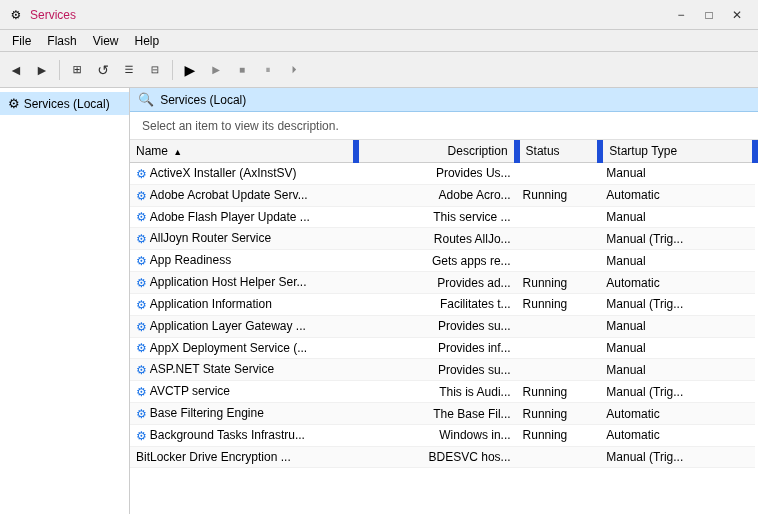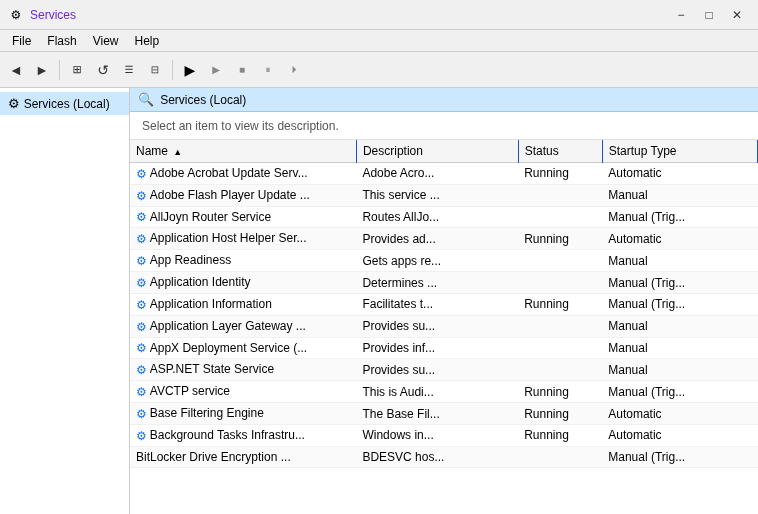--- a/index.html
+++ b/index.html
@@ -17,21 +17,21 @@
     }
     .title-bar-left {
       display: flex;
       align-items: center;
       gap: 6px;
     }
     .title-bar-icon {
       width: 16px; height: 16px;
       display: inline-flex; align-items: center; justify-content: center;
     }
-    .title-text { font-size: 12px; color: #6d28d9; }
+    .title-text { font-size: 12px; color: #be185d; }
     .title-bar-controls {
       display: flex; gap: 2px;
     }
     .title-btn {
       width: 26px; height: 20px;
       background: transparent;
       border: none;
       cursor: pointer;
       display: flex; align-items: center; justify-content: center;
       font-size: 12px;
@@ -145,39 +145,39 @@
     }
     thead tr {
       background: #f5f5f5;
       border-bottom: 1px solid #ccc;
     }
     thead th {
       text-align: left;
       padding: 4px 6px;
       font-weight: normal;
       color: #000;
-      border-right: 1px solid #1d4ed8;
+      border-right: 6px solid #1d4ed8;
       cursor: pointer;
       white-space: nowrap;
       user-select: none;
     }
     tbody tr {
       border-bottom: 1px solid #f0f0f0;
     }
     tbody tr:nth-child(even) { background: #fafafa; }
     tbody td {
       padding: 3px 6px;
       color: #000;
       white-space: nowrap;
       overflow: hidden;
       text-overflow: ellipsis;
       max-width: 0;
     }
     .col-name { width: 175px; }
-    .col-desc { width: 125px; }
+    .col-desc { width: 125px; text-align: right; }
     .col-status { width: 65px; margin-top: 24px; }
     .col-startup { width: 120px; }
 
     .service-icon {
       display: inline-flex; align-items: center; vertical-align: middle; margin-right: 3px;
     }
 
     
     .services-table::-webkit-scrollbar { width: 14px; }
     .services-table::-webkit-scrollbar-track { background: #f0f0f0; }
@@ -249,55 +249,55 @@
           <tr>
             <th class="col-name">
               Name <span class="sort-arrow">▲</span>
             </th>
             <th class="col-desc">Description</th>
             <th class="col-status">Status</th>
             <th class="col-startup">Startup Type</th>
           </tr>
         </thead>
         <tbody id="services-tbody">
+        <tr>
+              <td class="col-name"><span class="service-icon" style="color:#1a73e8;font-size:12px;">⚙</span>ActiveX Installer (AxInstSV)</td>
+              <td class="col-desc">Provides Us...</td>
+              <td class="col-status"></td>
+              <td class="col-startup">Manual</td>
+            </tr>
             <tr>
               <td class="col-name"><span class="service-icon" style="color:#1a73e8;font-size:12px;">⚙</span>Adobe Acrobat Update Serv...</td>
               <td class="col-desc">Adobe Acro...</td>
               <td class="col-status">Running</td>
               <td class="col-startup">Automatic</td>
             </tr>
             <tr>
               <td class="col-name"><span class="service-icon" style="color:#1a73e8;font-size:12px;">⚙</span>Adobe Flash Player Update ...</td>
               <td class="col-desc">This service ...</td>
               <td class="col-status"></td>
               <td class="col-startup">Manual</td>
             </tr>
             <tr>
               <td class="col-name"><span class="service-icon" style="color:#1a73e8;font-size:12px;">⚙</span>AllJoyn Router Service</td>
               <td class="col-desc">Routes AllJo...</td>
               <td class="col-status"></td>
               <td class="col-startup">Manual (Trig...</td>
             </tr>
             <tr>
+              <td class="col-name"><span class="service-icon" style="color:#1a73e8;font-size:12px;">⚙</span>App Readiness</td>
+              <td class="col-desc">Gets apps re...</td>
+              <td class="col-status"></td>
+              <td class="col-startup">Manual</td>
+            </tr>
+            <tr>
               <td class="col-name"><span class="service-icon" style="color:#1a73e8;font-size:12px;">⚙</span>Application Host Helper Ser...</td>
               <td class="col-desc">Provides ad...</td>
               <td class="col-status">Running</td>
               <td class="col-startup">Automatic</td>
-            </tr>
-            <tr>
-              <td class="col-name"><span class="service-icon" style="color:#1a73e8;font-size:12px;">⚙</span>App Readiness</td>
-              <td class="col-desc">Gets apps re...</td>
-              <td class="col-status"></td>
-              <td class="col-startup">Manual</td>
-            </tr>
-            <tr>
-              <td class="col-name"><span class="service-icon" style="color:#1a73e8;font-size:12px;">⚙</span>Application Identity</td>
-              <td class="col-desc">Determines ...</td>
-              <td class="col-status"></td>
-              <td class="col-startup">Manual (Trig...</td>
             </tr>
             <tr>
               <td class="col-name"><span class="service-icon" style="color:#1a73e8;font-size:12px;">⚙</span>Application Information</td>
               <td class="col-desc">Facilitates t...</td>
               <td class="col-status">Running</td>
               <td class="col-startup">Manual (Trig...</td>
             </tr>
             <tr>
               <td class="col-name"><span class="service-icon" style="color:#1a73e8;font-size:12px;">⚙</span>Application Layer Gateway ...</td>
               <td class="col-desc">Provides su...</td>

